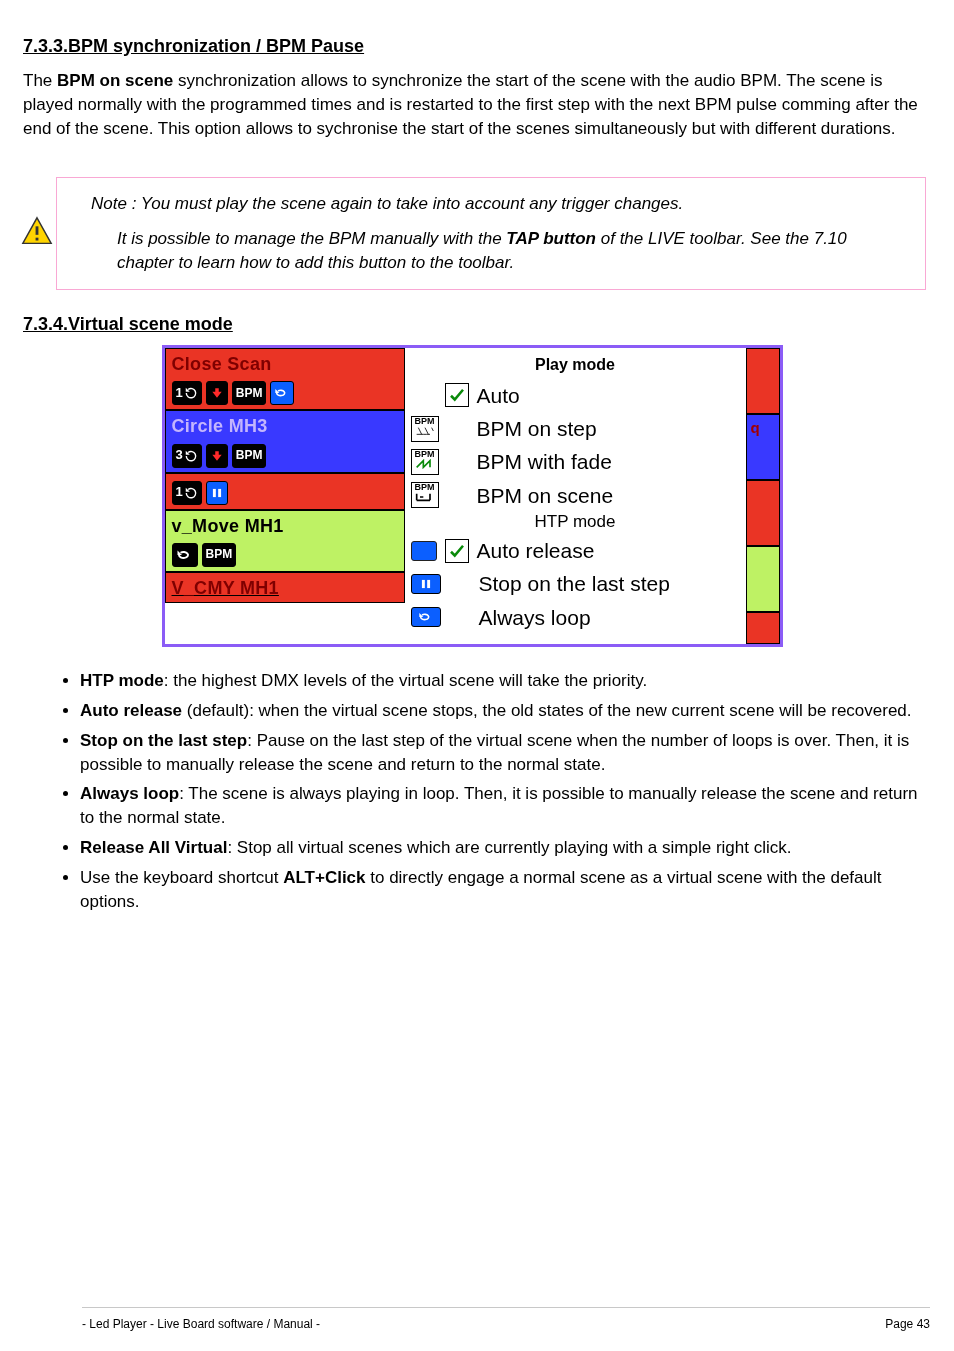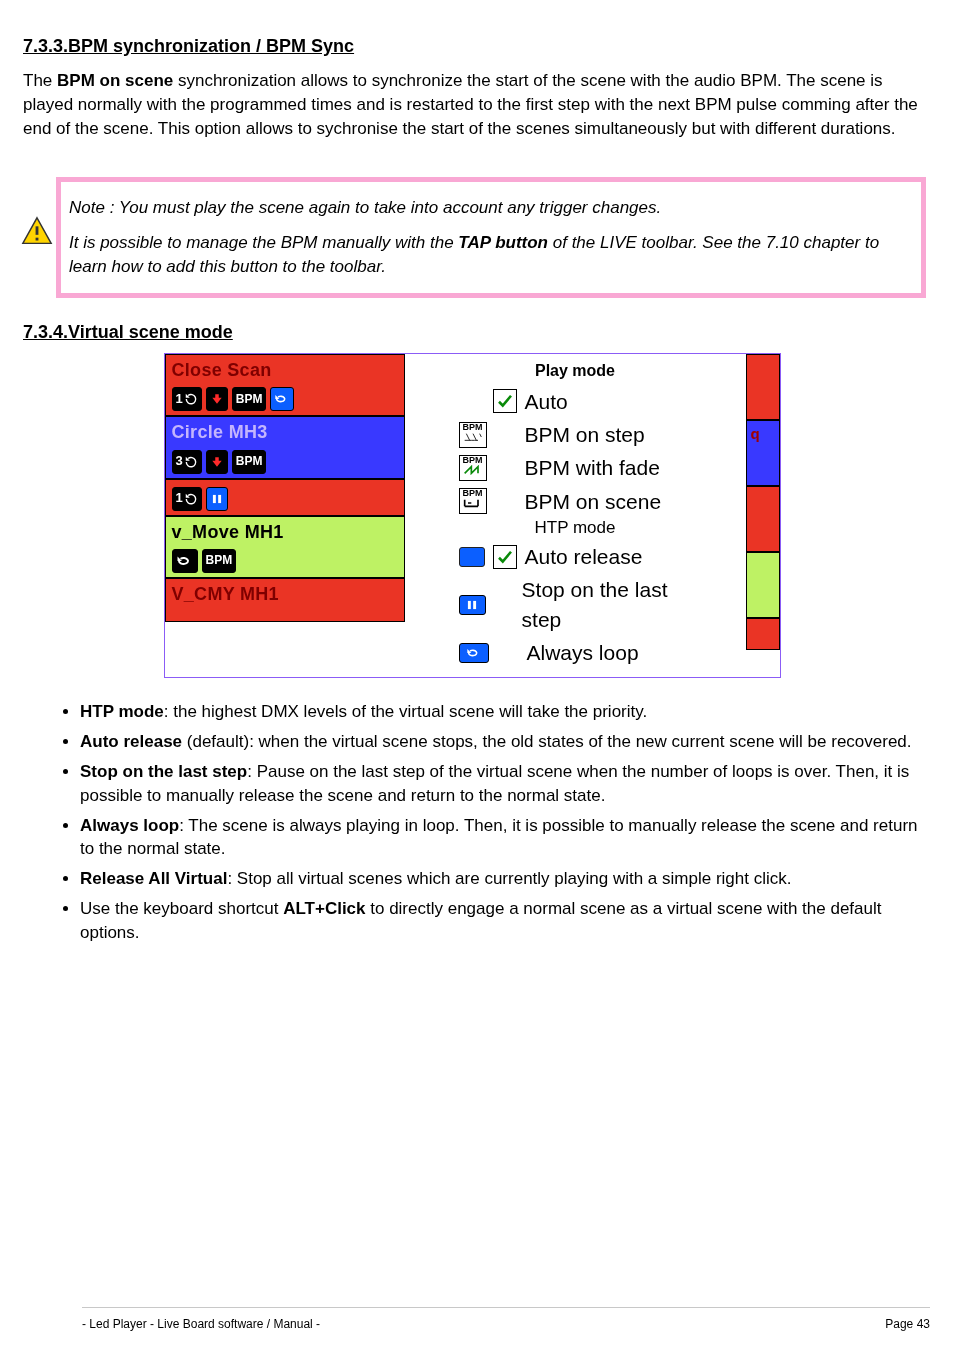--- a/index.html
+++ b/index.html
@@ -6,26 +6,26 @@
     margin:0;padding:0;background:#fff;color:#000;
     font-family:Arial,Helvetica,sans-serif;font-size:17px;line-height:1.4;
   }
   .page{width:954px;height:1351px;position:relative;box-sizing:border-box;padding:0 28px 0 18px;}
   .h1{font-family:Tahoma,Arial,sans-serif;font-weight:700;font-size:18px;text-decoration:underline;margin:34px 0 10px 5px;}
   .para{font-family:Tahoma,Arial,sans-serif;font-size:17px;margin:10px 5px 10px 5px;}
   
   .note-wrap{display:flex;align-items:flex-start;margin:36px 0 22px 0;}
   .note-icon{width:38px;flex:0 0 38px;display:flex;justify-content:center;align-items:flex-start;margin-top:38px;}
   .note-icon svg{width:34px;height:34px;}
-  .note-box{flex:1;border:5px solid #f9a8d4;padding:14px 8px;font-style:italic;font-family:Tahoma,Arial,sans-serif;font-size:17px;}
+  .note-box{flex:1;border:1px solid #f9a8d4;padding:14px 34px;font-style:italic;font-family:Tahoma,Arial,sans-serif;font-size:17px;}
   .note-box b{font-style:italic;font-weight:700;}
   .h2{font-family:Tahoma,Arial,sans-serif;font-weight:700;font-size:18px;text-decoration:underline;margin:22px 0 8px 5px;}
   
   .shot-outer{display:flex;justify-content:center;margin:6px 0 22px 0;}
-  .shot{width:615px;border:1px solid #8b5cf6;display:flex;font-family:Tahoma,Arial,sans-serif;gap:48px;}
+  .shot{width:615px;border:3px solid #8b5cf6;display:flex;font-family:Tahoma,Arial,sans-serif;}
   .scene-col{width:240px;}
   .menu-col{flex:1;background:#fff;}
   .right-col{width:34px;}
   .scene{border:1px solid #000;box-sizing:border-box;padding:3px 6px 4px 6px;}
   .bg-red{background:#ea3425;}
   .bg-blue{background:#3939ff;}
   .bg-darkred{background:#bef264;}
   .scene-title{font-weight:700;font-family:'Arial Black',Arial,sans-serif;font-size:18px;letter-spacing:.3px;}
   .t-darkred{color:#7f0000;}
   .t-navy{color:#c4b5fd;}
@@ -60,37 +60,37 @@
   
   .footer{position:absolute;left:82px;right:24px;bottom:52px;text-align:center;}
   .footer .line{height:1px;background:#c8c8c8;margin-bottom:8px;}
   .footer .flex{display:flex;justify-content:space-between;font-family:Tahoma,Arial,sans-serif;font-size:12px;}
 </style>
 </head>
 <body>
 
 <div class="page">
 
-  <div class="h1">7.3.3.BPM synchronization / BPM Sync</div>
+  <div class="h1">7.3.3.BPM synchronization / BPM Pause</div>
 
   <p class="para">
     <span>The </span><b>BPM on scene</b><span> synchronization allows to synchronize the start of the scene with the audio BPM. The scene is played normally with the programmed times and is restarted to the first step with the next BPM pulse comming after the end of the scene. This option allows to sychronise the start of the scenes simultaneously but with different durations.</span>
   </p>
 
   <div class="note-wrap">
     <div class="note-icon">
       <svg viewBox="0 0 24 24">
           <path fill="#ffd400" stroke="#333" stroke-width="1" d="M12 2 L22 20 L2 20 Z"></path>
           <rect x="11" y="8" width="2" height="6" fill="#333"></rect>
           <rect x="11" y="16" width="2" height="2" fill="#333"></rect>
         </svg>
     </div>
     <div class="note-box">
       <div>Note : You must play the scene again to take into account any trigger changes.</div>
-      <div style="margin-top:12px;">
+      <div style="margin-top:12px;margin-left:26px;">
         <span>It is possible to manage the BPM manually with the </span><b>TAP button</b><span> of the LIVE toolbar. See the 7.10 chapter to learn how to add this button to the toolbar.</span>
       </div>
     </div>
   </div>
 
   <div class="h2">7.3.4.Virtual scene mode</div>
 
   <div class="shot-outer">
     <div class="shot">
 
@@ -159,21 +159,21 @@
           <div class="icon-row">
             <span class="ibox">
                 <svg width="18" height="12" viewBox="0 0 24 16">
                   <path fill="none" stroke="#fff" stroke-width="2.6" d="M4 8a6 4 0 1 0 2-3"></path>
                   <path fill="#fff" d="M2 2 L2 8 L8 8 Z"></path>
                 </svg>
               </span>
             <span class="ibox">BPM</span>
           </div>
         </div>
-        <div class="scene bg-red" style="height:44px;padding-bottom:0;">
+        <div class="scene bg-red" style="height:31px;padding-bottom:0;text-decoration:underline;">
           <div class="scene-title t-darkred">V_CMY MH1</div>
         </div>
       </div>
 
       <div class="menu-col">
         <div class="menu">
           <div class="menu-title">Play mode</div>
           <div class="mrow">
             <span style="width:26px;"></span>
             <span class="ck checked">

